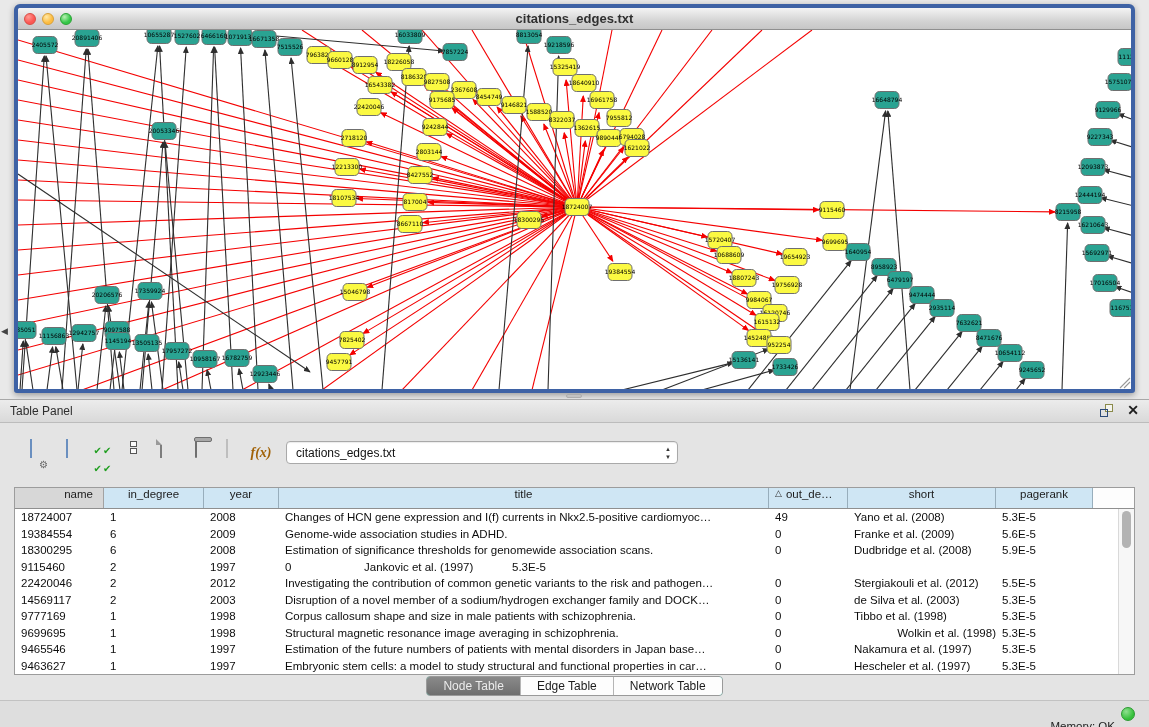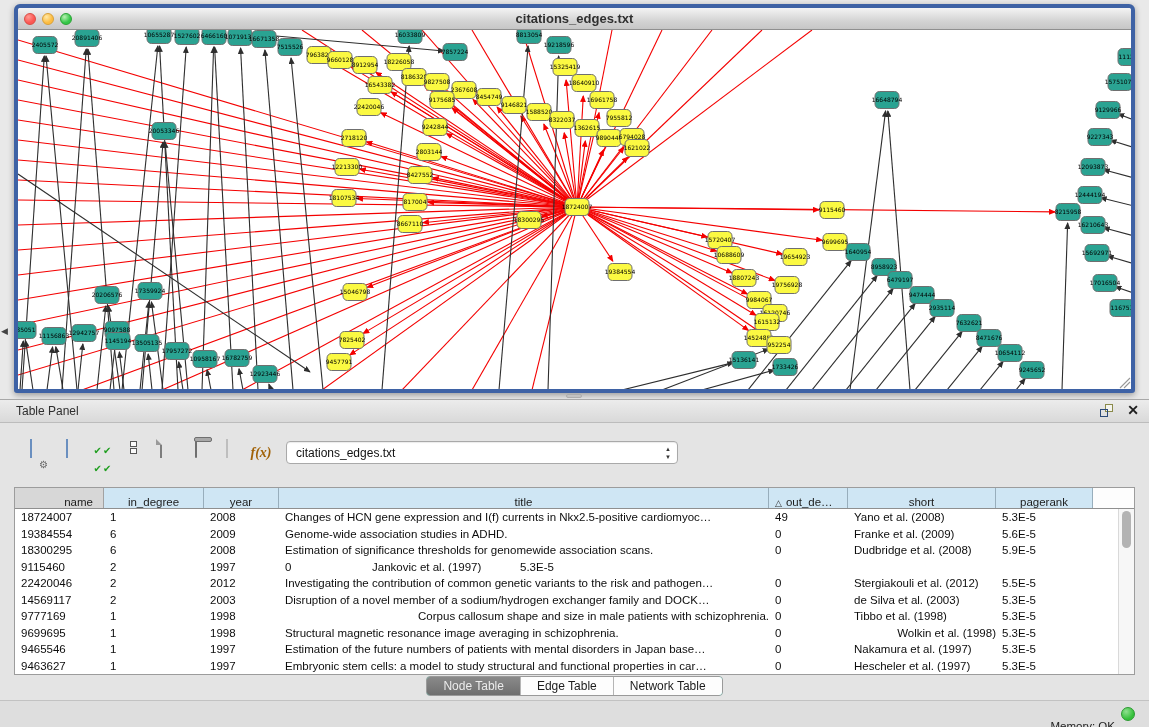--- a/index.html
+++ b/index.html
@@ -26,21 +26,21 @@
 
   .collapse-arrow { position:absolute; left:1px; top:326px; font-size:9px; color:#444; }
   .panel-grip { position:absolute; left:566px; top:394px; width:16px; height:4px;
     border-radius:2px; background:#c2c2c2; border:1px solid #adadad; }
 
   
   .table-panel { position:absolute; left:0; top:399px; width:1149px; height:328px;
     background:#e4e4e4; border-top:1px solid #a8a8a8; }
   .panel-header { position:relative; height:23px;
     background:linear-gradient(#ececec,#d9d9d9); border-bottom:1px solid #bcbcbc; }
-  .panel-title { position:absolute; left:16px; top:4px; font-size:12px; color:#2e2e2e; }
+  .panel-title { position:absolute; left:10px; top:4px; font-size:12px; color:#2e2e2e; }
   .float-btn { position:absolute; right:34px; top:4px; width:15px; height:14px; cursor:default; }
   .float-btn .sq1 { position:absolute; left:5px; top:0; width:8px; height:8px; border:1.5px solid #8a8a4a; background:#f4f4ee; }
   .float-btn .sq2 { position:absolute; left:0; top:5px; width:8px; height:8px; border:1.5px solid #2c4a78; background:transparent; }
   .close-btn { position:absolute; right:10px; top:2px; font-size:14px; font-weight:bold; color:#1d1d1d; }
 
   
   .toolbar { position:absolute; left:0; top:30px; width:100%; height:40px; }
   .tool-btn { position:absolute; top:10px; width:26px; height:26px; text-align:center; }
   .grid-ic { position:relative; width:20px; height:17px; margin:2px auto;
     background:#fff; border:1px solid #6a8fbf;
@@ -66,21 +66,21 @@
   .combo { position:absolute; left:286px; top:11px; width:392px; height:23px; background:#fff;
     border:1px solid #a9a9a9; border-radius:4px; box-shadow:inset 0 1px 1px rgba(0,0,0,.08); }
   .combo-text { position:absolute; left:9px; top:4px; font-size:12px; color:#111; }
   .combo-arrows { position:absolute; right:6px; top:3px; font-size:6px; line-height:8px; color:#333; text-align:center; }
 
   
   .dtable { position:absolute; left:14px; top:87px; width:1121px; height:188px;
     background:#fff; border:1px solid #9c9c9c; }
   .thead { display:flex; height:21px; border-bottom:1px solid #8f8f8f; font-size:11.5px; color:#1c1c1c; }
   .th { height:100%; background:#cfe6f4; border-right:1px solid #98aebc;
-    display:flex; align-items:flex-end; justify-content:center; overflow:hidden; white-space:nowrap; }
+    display:flex; align-items:flex-start; justify-content:center; overflow:hidden; white-space:nowrap; }
   .th.gray { background:#d7d7d7; border-right-color:#a2a2a2; justify-content:flex-end; padding-right:10px; }
   .th.sorted { justify-content:flex-start; padding-left:6px; }
   .th.filler { background:#fdfdfd; border-right:none; }
   .sort-tri { font-size:9px; margin-right:4px; color:#333; }
   .tbody { position:absolute; left:0; top:21px; right:16px; bottom:0; overflow:hidden; }
   .tr { display:flex; height:16.5px; line-height:16.5px; font-size:11.5px; color:#0d0d0d; }
   .td { overflow:hidden; white-space:nowrap; padding-left:6px; }
   .vscroll { position:absolute; right:0; top:21px; width:16px; bottom:0;
     background:#f7f7f7; border-left:1px solid #d9d9d9; }
   .vthumb { position:absolute; left:3px; top:2px; width:9px; height:37px; background:#b3b3b3; border-radius:5px; }
@@ -737,21 +737,21 @@
             <div class="td" style="width: 490px;">Estimation of significance thresholds for genomewide association scans.</div>
             <div class="td" style="width: 79px;">0</div>
             <div class="td" style="width: 148px;">Dudbridge et al. (2008)</div>
             <div class="td" style="width: 97px;">5.9E-5</div>
           </div>
           <div class="tr">
             <div class="td" style="width: 89px;">9115460</div>
             <div class="td" style="width: 100px;">2</div>
             <div class="td" style="width: 75px;">1997</div>
             <div class="td" style="width: 79px;">0</div>
-            <div class="td" style="width: 148px; margin-left: 8px;">Jankovic et al. (1997)</div>
+            <div class="td" style="width: 148px;">Jankovic et al. (1997)</div>
             <div class="td" style="width: 97px;">5.3E-5</div>
           </div>
           <div class="tr">
             <div class="td" style="width: 89px;">22420046</div>
             <div class="td" style="width: 100px;">2</div>
             <div class="td" style="width: 75px;">2012</div>
             <div class="td" style="width: 490px;">Investigating the contribution of common genetic variants to the risk and pathogen…</div>
             <div class="td" style="width: 79px;">0</div>
             <div class="td" style="width: 148px;">Stergiakouli et al. (2012)</div>
             <div class="td" style="width: 97px;">5.5E-5</div>
@@ -762,21 +762,21 @@
             <div class="td" style="width: 75px;">2003</div>
             <div class="td" style="width: 490px;">Disruption of a novel member of a sodium/hydrogen exchanger family and DOCK…</div>
             <div class="td" style="width: 79px;">0</div>
             <div class="td" style="width: 148px;">de Silva et al. (2003)</div>
             <div class="td" style="width: 97px;">5.3E-5</div>
           </div>
           <div class="tr">
             <div class="td" style="width: 89px;">9777169</div>
             <div class="td" style="width: 100px;">1</div>
             <div class="td" style="width: 75px;">1998</div>
-            <div class="td" style="width: 490px; text-align: right;">Corpus callosum shape and size in male patients with schizophrenia.</div>
+            <div class="td" style="width: 490px;">Corpus callosum shape and size in male patients with schizophrenia.</div>
             <div class="td" style="width: 79px;">0</div>
             <div class="td" style="width: 148px;">Tibbo et al. (1998)</div>
             <div class="td" style="width: 97px;">5.3E-5</div>
           </div>
           <div class="tr">
             <div class="td" style="width: 89px;">9699695</div>
             <div class="td" style="width: 100px;">1</div>
             <div class="td" style="width: 75px;">1998</div>
             <div class="td" style="width: 490px;">Structural magnetic resonance image averaging in schizophrenia.</div>
             <div class="td" style="width: 79px;">0</div>

